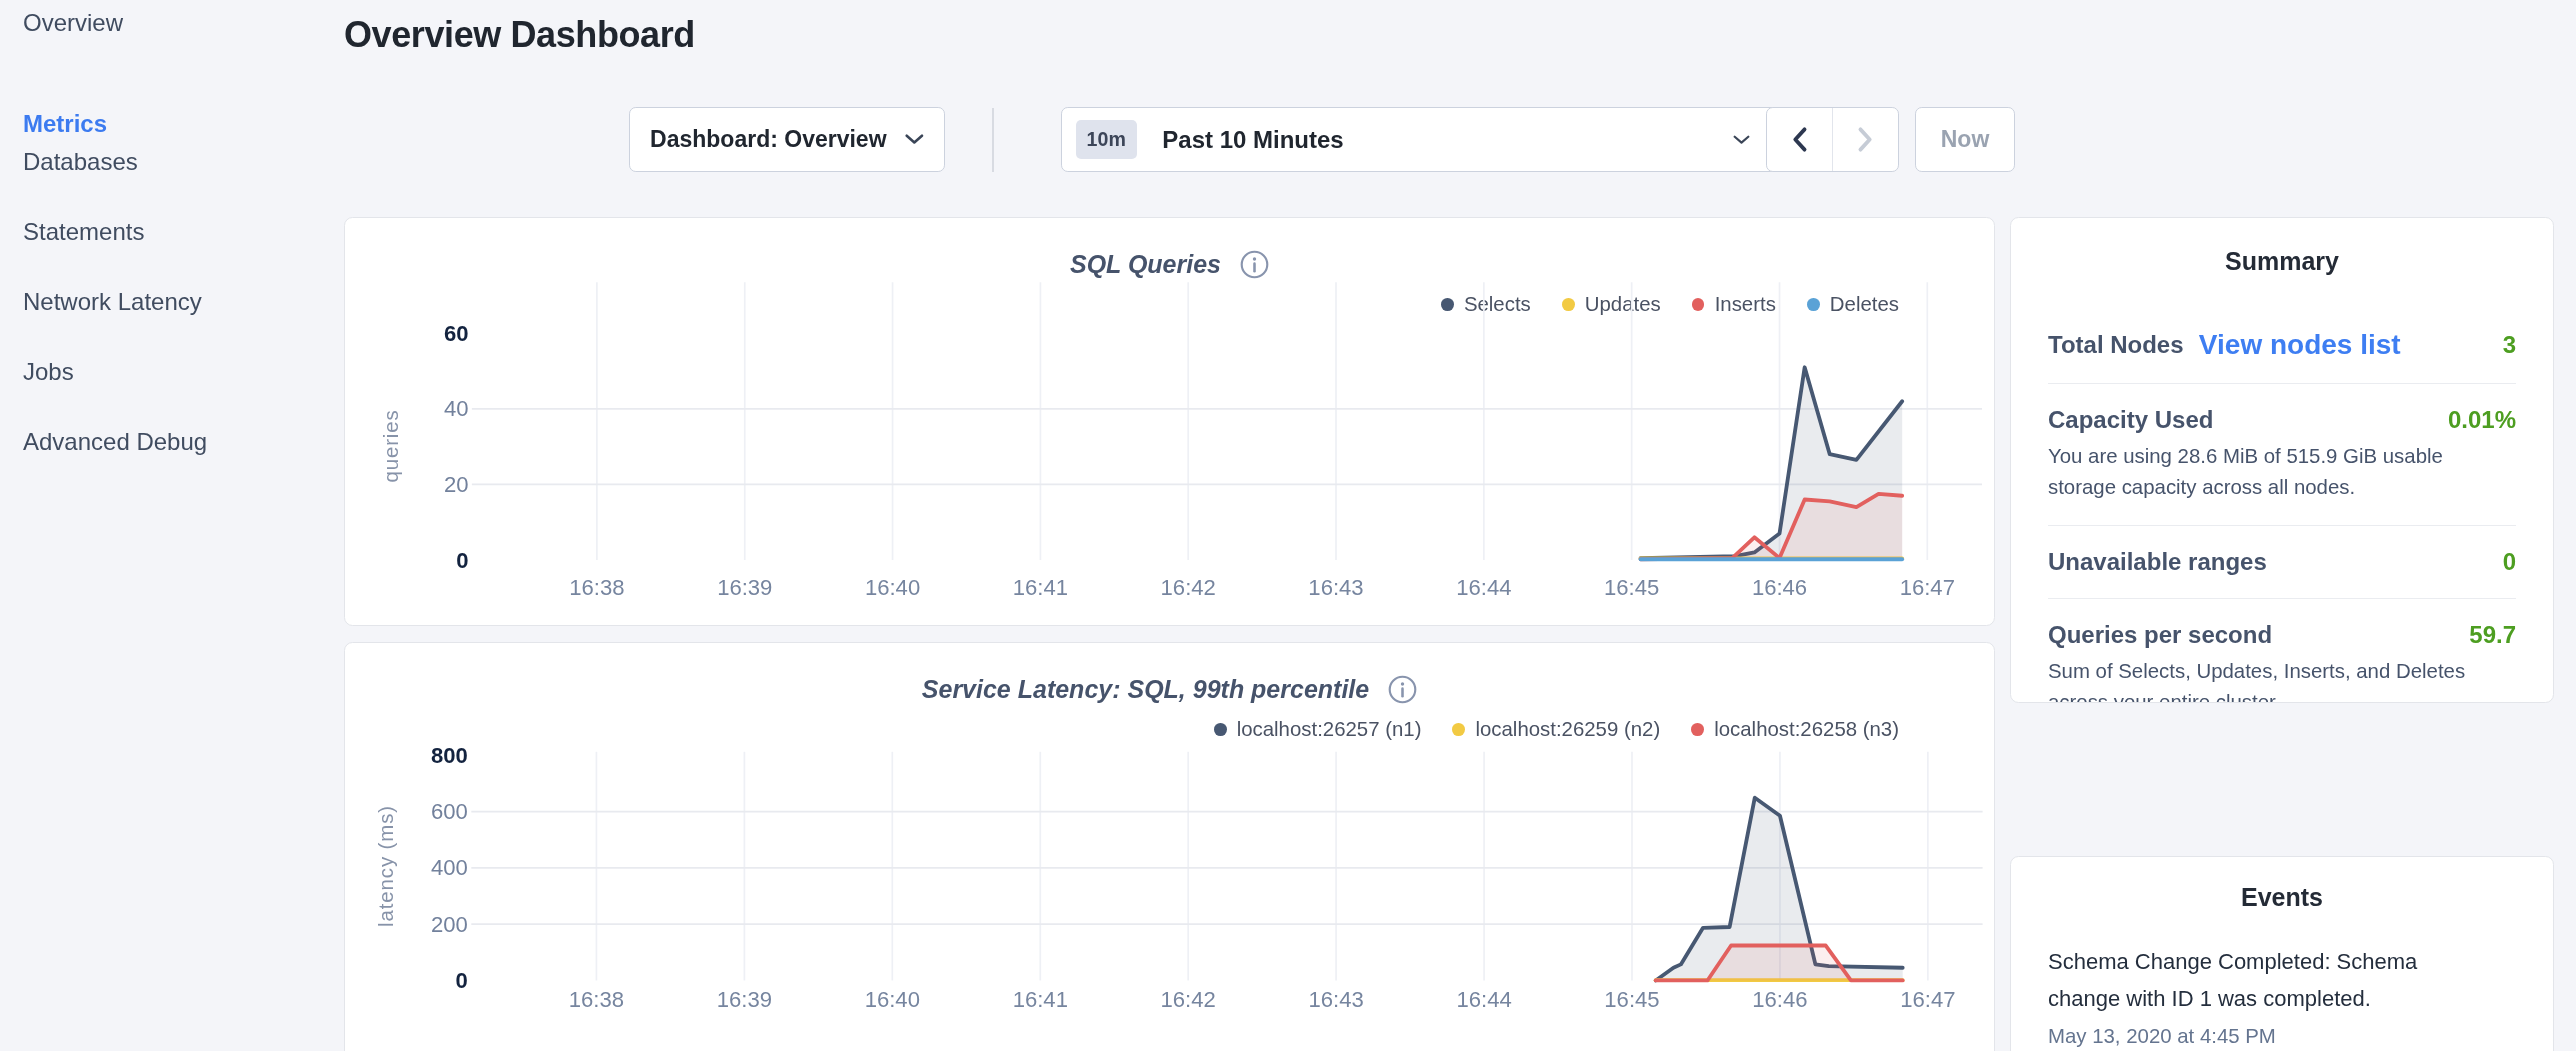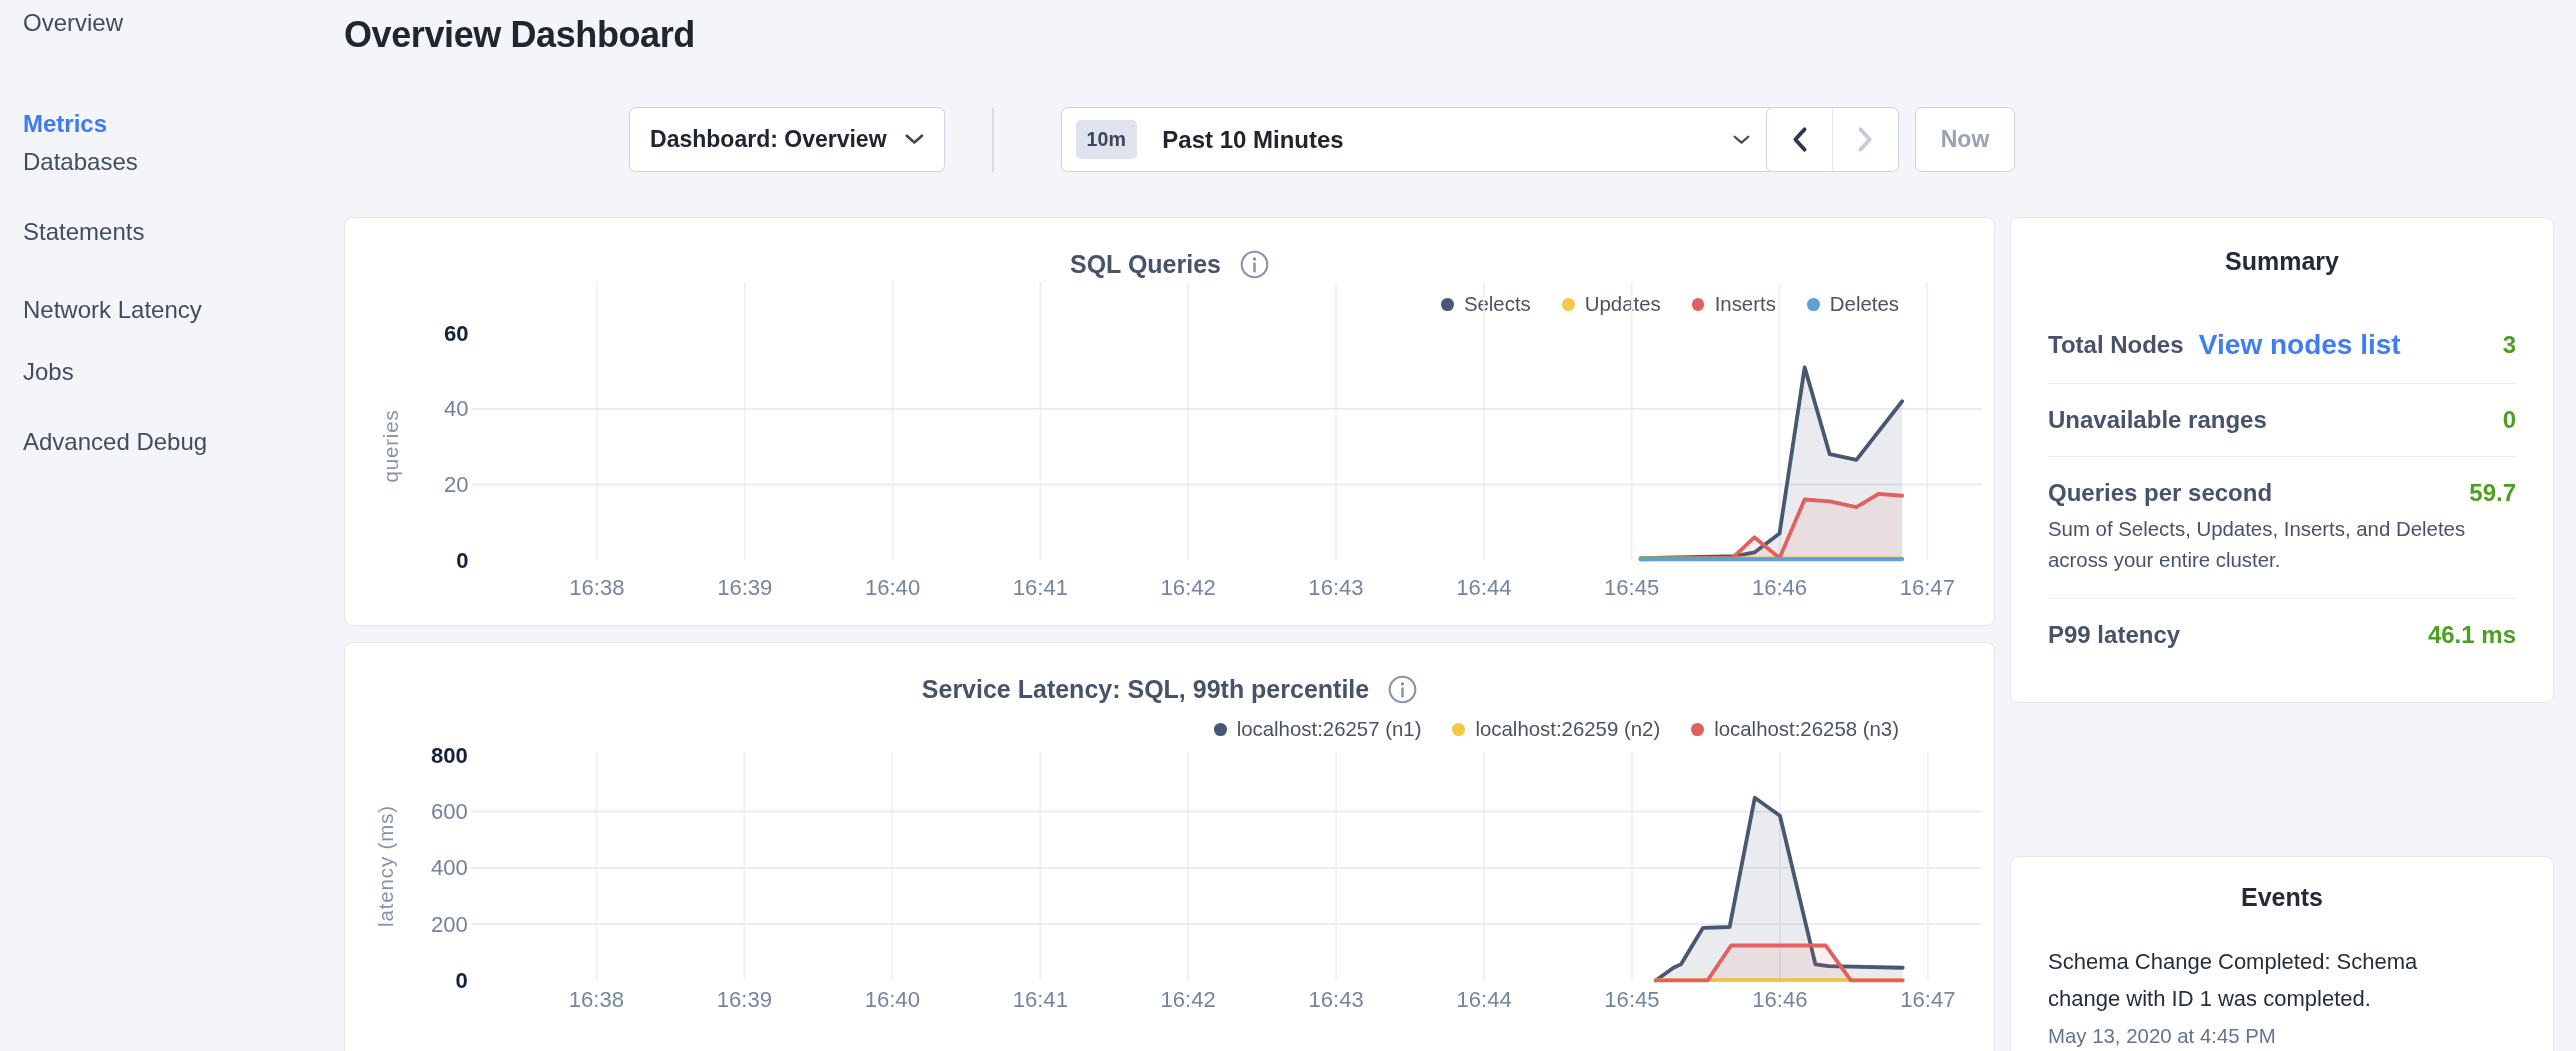--- a/index.html
+++ b/index.html
@@ -30,21 +30,21 @@
   .arrow-btn:first-child{border-right:1.7px solid #e2e5ec;}
   .arrow-btn svg polyline{fill:none;stroke:#2d3850;stroke-width:4.5;stroke-linecap:round;stroke-linejoin:round;}
   .arrow-btn.disabled svg polyline{stroke:#c6ccd6;}
   .now-btn{left:1915px;width:100px;color:#9aa3b1;}
 
   
   .card{position:absolute;background:#fff;border:1.7px solid #e3e5ea;border-radius:8.5px;box-sizing:border-box;}
   .chart-card1{left:344px;top:217px;width:1651px;height:409px;}
   .chart-card2{left:344px;top:642px;width:1651px;height:456px;}
 
-  .chart-header{position:absolute;left:0;top:32px;width:100%;display:flex;align-items:center;justify-content:center;gap:19px;}
+  .chart-header{position:absolute;left:0;top:32px;width:100%;display:flex;align-items:center;justify-content:center;gap:19px;font-style:italic;}
   .chart-title{font-size:25px;font-weight:700;color:#46536b;}
   .info-icon circle{fill:none;stroke:#8894ad;stroke-width:2.5;}
   .info-icon line{stroke:#8894ad;stroke-width:3;stroke-linecap:round;}
   .info-icon .dot{fill:#8894ad;stroke:none;}
 
   .legend{position:absolute;right:95px;top:75px;display:flex;align-items:center;gap:31px;}
   .legend-item{display:flex;align-items:center;gap:10.2px;}
   .legend-dot{width:12.8px;height:12.8px;border-radius:50%;background:#999;}
   .legend-label{font-size:20.4px;color:#4a5263;}
 
@@ -76,21 +76,21 @@
 </head>
 <body>
 
 <div class="app">
 
   <nav>
     <div class="nav-item" style="top:8.5px">Overview</div>
     <div class="nav-item active" style="top: 78px; color: rgb(60, 123, 240);">Metrics</div>
     <div class="nav-item" style="top:148px">Databases</div>
     <div class="nav-item" style="top:218px">Statements</div>
-    <div class="nav-item" style="top:296px">Network Latency</div>
+    <div class="nav-item" style="top:288px">Network Latency</div>
     <div class="nav-item" style="top:358px">Jobs</div>
     <div class="nav-item" style="top:428px">Advanced Debug</div>
   </nav>
 
   <h1 class="page-title">Overview Dashboard</h1>
 
 
   <div class="btn" style="left:629px;width:316px">
     <span>Dashboard: Overview</span>
     <svg class="chev" width="18.7" height="11" viewBox="0 0 22 13">
@@ -256,20 +256,27 @@
     <div class="sum-rows">
 
       <div class="sum-row">
         <div class="sum-line">
           <span class="sum-label">Total Nodes</span>
           <a class="sum-link">View nodes list</a>
           <span class="sum-value">3</span>
         </div>
       </div>
 
+      <div class="sum-row">
+        <div class="sum-line">
+          <span class="sum-label">Capacity Used</span>
+          <span class="sum-value">0.01%</span>
+        </div>
+        <div class="sum-desc">You are using 28.6 MiB of 515.9 GiB usable storage capacity across all nodes.</div>
+      </div>
 
       <div class="sum-row">
         <div class="sum-line">
           <span class="sum-label">Unavailable ranges</span>
           <span class="sum-value">0</span>
         </div>
       </div>
 
       <div class="sum-row">
         <div class="sum-line">

